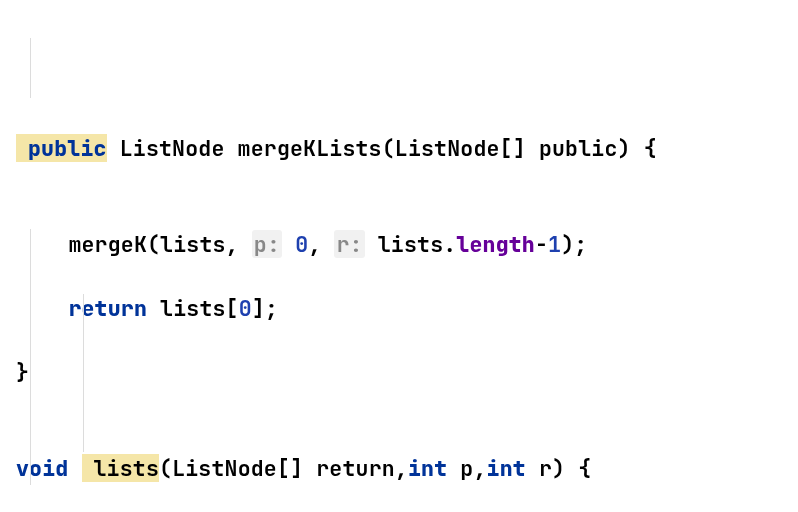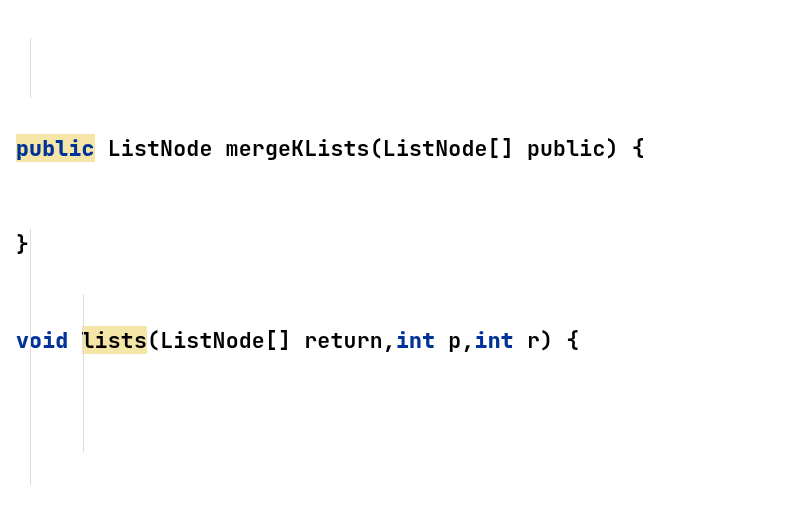--- a/index.html
+++ b/index.html
@@ -17,37 +17,39 @@
     white-space: pre;
     position: relative;
     padding: 4px 0 0 16px;
     color: #000000;
     font-weight: 600;
     letter-spacing: 0.2px;
   }
   .kw   { color: #003399; font-weight: 800; }      
   .prop { color: #660099; font-weight: 800; }      
   .num  { color: #1e40af; font-weight: 700; }      
-  .hl   { background: #f5e6a8; }                   
+  .hl   { background: #f5e6a8; padding-left: 12px; }                   
   .hint { color: #888; background: #f1f1f1; border-radius: 3px; padding: 0 2px; font-weight: 600; }
   .guide {
     position: absolute;
     width: 0;
     border-left: 1px solid #dcdcdc;
   }
 </style>
 </head>
 <body>
 
 <div class="code">
 <div class="guide" style="left:30px; top:38px; height:60px;"></div>
 <div class="guide" style="left:30px; top:229px; height:256px;"></div>
 <div class="guide" style="left:83px; top:294px; height:158px;"></div>
 <div><span class="kw hl">public</span><span> ListNode mergeKLists(ListNode[] public) {</span></div>
 <div><span></span></div>
+<div><span>    mergeK(lists, </span><span class="hint">p:</span><span> </span><span class="num">0</span><span>, </span><span class="hint">r:</span><span> lists.</span><span class="prop">length</span><span>-</span><span class="num">1</span><span>);</span></div>
+<div><span>    </span><span class="kw">return</span><span> lists[</span><span class="num">0</span><span>];</span></div>
 <div><span>}</span></div>
 <div><span></span></div>
 <div><span class="kw">void</span><span> </span><span class="hl">lists</span><span>(ListNode[] return,</span><span class="kw">int</span><span> p,</span><span class="kw">int</span><span> r) {</span></div>
 <div><span></span></div>
 
 <div><span></span></div>
 
 
 
 

